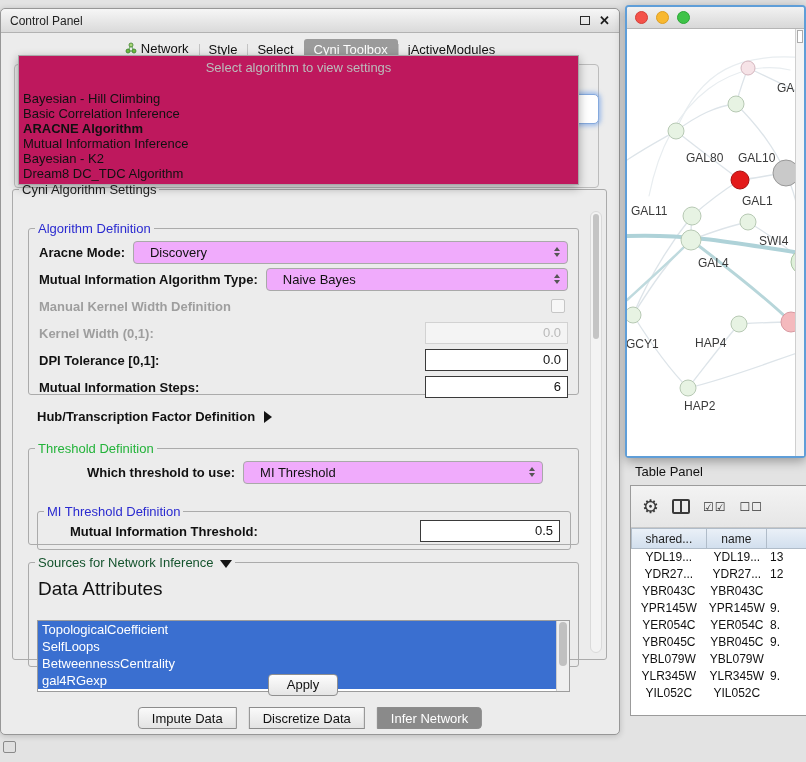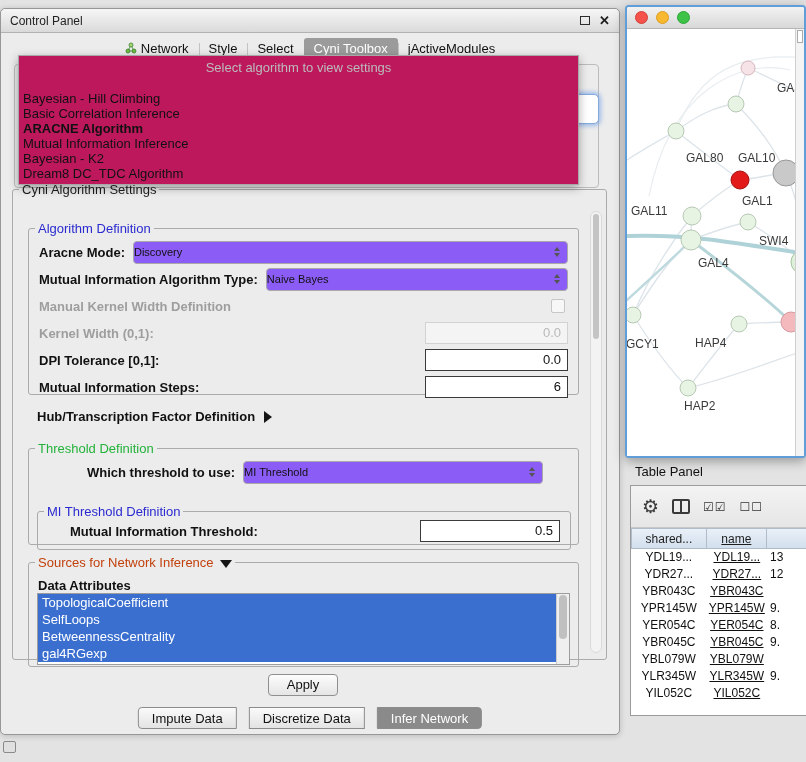--- a/index.html
+++ b/index.html
@@ -9,21 +9,21 @@
 
   
   .cp-window{position:absolute;left:0;top:8px;width:620px;height:727px;background:#ececec;
              border:1px solid #979797;border-radius:5px;box-shadow:0 1px 6px rgba(0,0,0,.18);}
   .cp-titlebar{height:24px;background:linear-gradient(#f6f6f6,#dadada);border-bottom:1px solid #b2b2b2;
                border-radius:5px 5px 0 0;display:flex;align-items:center;padding:0 9px;font-size:12px;color:#222;}
   .win-btns{margin-left:auto;display:flex;align-items:center;gap:9px;}
   .win-float{width:10px;height:9px;border:1.5px solid #2b2b2b;background:transparent;}
   .win-close{font-weight:bold;font-size:13px;line-height:13px;color:#1c1c1c;}
 
-  .tabbar{position:absolute;left:0;top:29px;width:100%;display:flex;justify-content:center;}
+  .tabbar{position:absolute;left:0;top:29px;width:100%;display:flex;justify-content:center;align-items:center;}
   .tab{padding:3px 10px;font-size:13px;position:relative;white-space:nowrap;cursor:default;}
   .tab:not(.active):not(:first-child)::before{content:'';position:absolute;left:0;top:5px;bottom:5px;width:1px;background:#c3c3c3;}
   .tab.active{background:#9b9b9b;color:#fff;border-radius:3px;}
   .tab.active::before{display:none;}
   .tabicon{display:inline-block;margin-right:4px;vertical-align:-1px;}
 
   
   .hidden-group{position:absolute;left:13px;top:55px;width:585px;height:124px;border:1px solid #bcbcbc;border-radius:4px;}
   .focus-spinner{position:absolute;left:555px;top:85px;width:43px;height:30px;background:#fff;border:1px solid #85a9dd;
                  border-radius:5px;box-shadow:0 0 4px 2px rgba(96,150,230,.55);}
@@ -41,47 +41,47 @@
   legend{padding:0 3px;margin-left:6px;font-size:13px;}
   .fs-settings{position:absolute;left:11px;top:173px;width:595px;height:478px;}
   .fs-settings>legend{color:#1d1d1d;}
   .fs-algo{position:absolute;left:15px;top:24px;width:551px;height:174px;}
   .fs-algo>legend{color:#2a2ad0;}
   .fs-threshold{position:absolute;left:15px;top:244px;width:551px;height:104px;}
   .fs-threshold>legend{color:#23b33a;}
   .fs-mi{position:absolute;left:8px;top:48px;width:534px;height:46px;}
   .fs-mi>legend{color:#2a2ad0;}
   .fs-sources{position:absolute;left:15px;top:358px;width:551px;height:112px;}
-  .fs-sources>legend{color:#c2410c;}
+  .fs-sources>legend{color:#14532d;}
 
   .row{display:flex;align-items:center;margin:5px 10px 0;height:22px;}
   .lbl{font-size:13px;white-space:nowrap;}
   .bold{font-weight:bold;}
   .gray{color:#9e9e9e;}
   .grow{flex:1;margin-left:8px;}
   .spacer{flex:1;}
 
-  .combo{height:23px;background:#8b5cf6;border:1px solid #a9a9a9;border-radius:4px;position:relative;
-         display:flex;align-items:center;padding:0 22px 0 0;font-size:11px;}
+  .combo{height:23px;background:#f0abfc;border:1px solid #a9a9a9;border-radius:4px;position:relative;
+         display:flex;align-items:center;padding:0 22px 0 16px;font-size:13px;}
   .combo-arrows{position:absolute;right:7px;top:50%;transform:translateY(-50%);display:flex;flex-direction:column;gap:2px;}
   .combo-arrows i{display:block;width:0;height:0;border-left:3.5px solid transparent;border-right:3.5px solid transparent;}
   .combo-arrows .up{border-bottom:4px solid #555;}
   .combo-arrows .dn{border-top:4px solid #555;}
 
   .field{width:143px;height:22px;border:1px solid #3a3a3a;background:#fff;font-size:13px;
          text-align:right;padding:0 6px;line-height:20px;}
   .field.disabled{border:1px solid #d2d2d2;background:#f4f4f4;color:#b9b9b9;}
   .checkbox{width:14px;height:14px;border:1px solid #c6c6c6;background:#f7f7f7;border-radius:2px;margin-right:3px;}
 
   .hub-row{position:absolute;left:24px;top:212px;display:flex;align-items:center;gap:9px;}
   .tri-right{width:0;height:0;border-top:6px solid transparent;border-bottom:6px solid transparent;border-left:8px solid #141414;}
   .tri-down{width:0;height:0;border-left:6px solid transparent;border-right:6px solid transparent;border-top:8px solid #141414;
             display:inline-block;vertical-align:middle;margin-left:6px;}
 
-  .attr-label{margin:8px 0 0 9px;font-weight:bold;font-size:13px;}
+  .attr-label{margin:8px 0 20px 9px;font-weight:normal;font-size:19px;}
   .attr-list{position:relative;margin:0 8px;height:72px;border:1px solid #9c9c9c;background:#fff;overflow:hidden;padding-right:13px;}
   .attr-row{height:17px;line-height:17px;background:#3a6fd0;color:#fff;font-size:13px;padding-left:4px;white-space:nowrap;}
   .attr-scroll{position:absolute;right:0;top:0;bottom:0;width:13px;background:#efefef;border-left:1px solid #ccc;}
   .attr-thumb{margin:1px 2px;height:44px;background:#c0c0c0;border-radius:4px;}
 
   .settings-scroll{position:absolute;right:4px;top:14px;bottom:6px;width:12px;background:#f3f3f3;border:1px solid #dadada;border-radius:6px;}
   .settings-thumb{margin:2px;height:125px;background:#c4c4c4;border-radius:5px;}
 
   .apply-btn{position:absolute;left:267px;top:665px;width:70px;height:22px;border:1px solid #8f8f8f;border-radius:4px;
              background:linear-gradient(#fdfdfd,#e5e5e5);text-align:center;line-height:20px;font-size:13px;}
@@ -116,21 +116,21 @@
   .colicon{width:18px;height:15px;border:2px solid #3a3a3a;border-radius:2px;position:relative;}
   .colicon::after{content:'';position:absolute;left:50%;top:0;bottom:0;width:2px;background:#3a3a3a;transform:translateX(-50%);}
   .checkpair{font-size:12px;color:#333;letter-spacing:1px;}
   .tbl-head{display:flex;height:21px;}
   .th{background:linear-gradient(#eaf0f7,#d2dfee);border:1px solid #b0bcc9;border-left:none;
       display:flex;align-items:center;justify-content:center;font-size:12px;color:#1e1e1e;white-space:nowrap;overflow:hidden;}
   .th:first-child{border-left:1px solid #b0bcc9;}
   .tr{display:flex;height:17px;}
   .td{font-size:12px;line-height:17px;text-align:center;white-space:nowrap;overflow:hidden;}
   .col0{width:88px;}
-  .col1{width:70px;text-decoration:underline;}
+  .col1{width:70px;}
   .col2{width:60px;text-align:left;padding-left:3px;}
 
   .mini-dock-icon{position:absolute;left:3px;top:741px;width:13px;height:12px;border:1px solid #8a8a8a;
                   background:#e0e0e0;border-radius:2px;}
 </style>
 </head>
 <body>
 
 <div class="cp-window">
   <div class="cp-titlebar">

